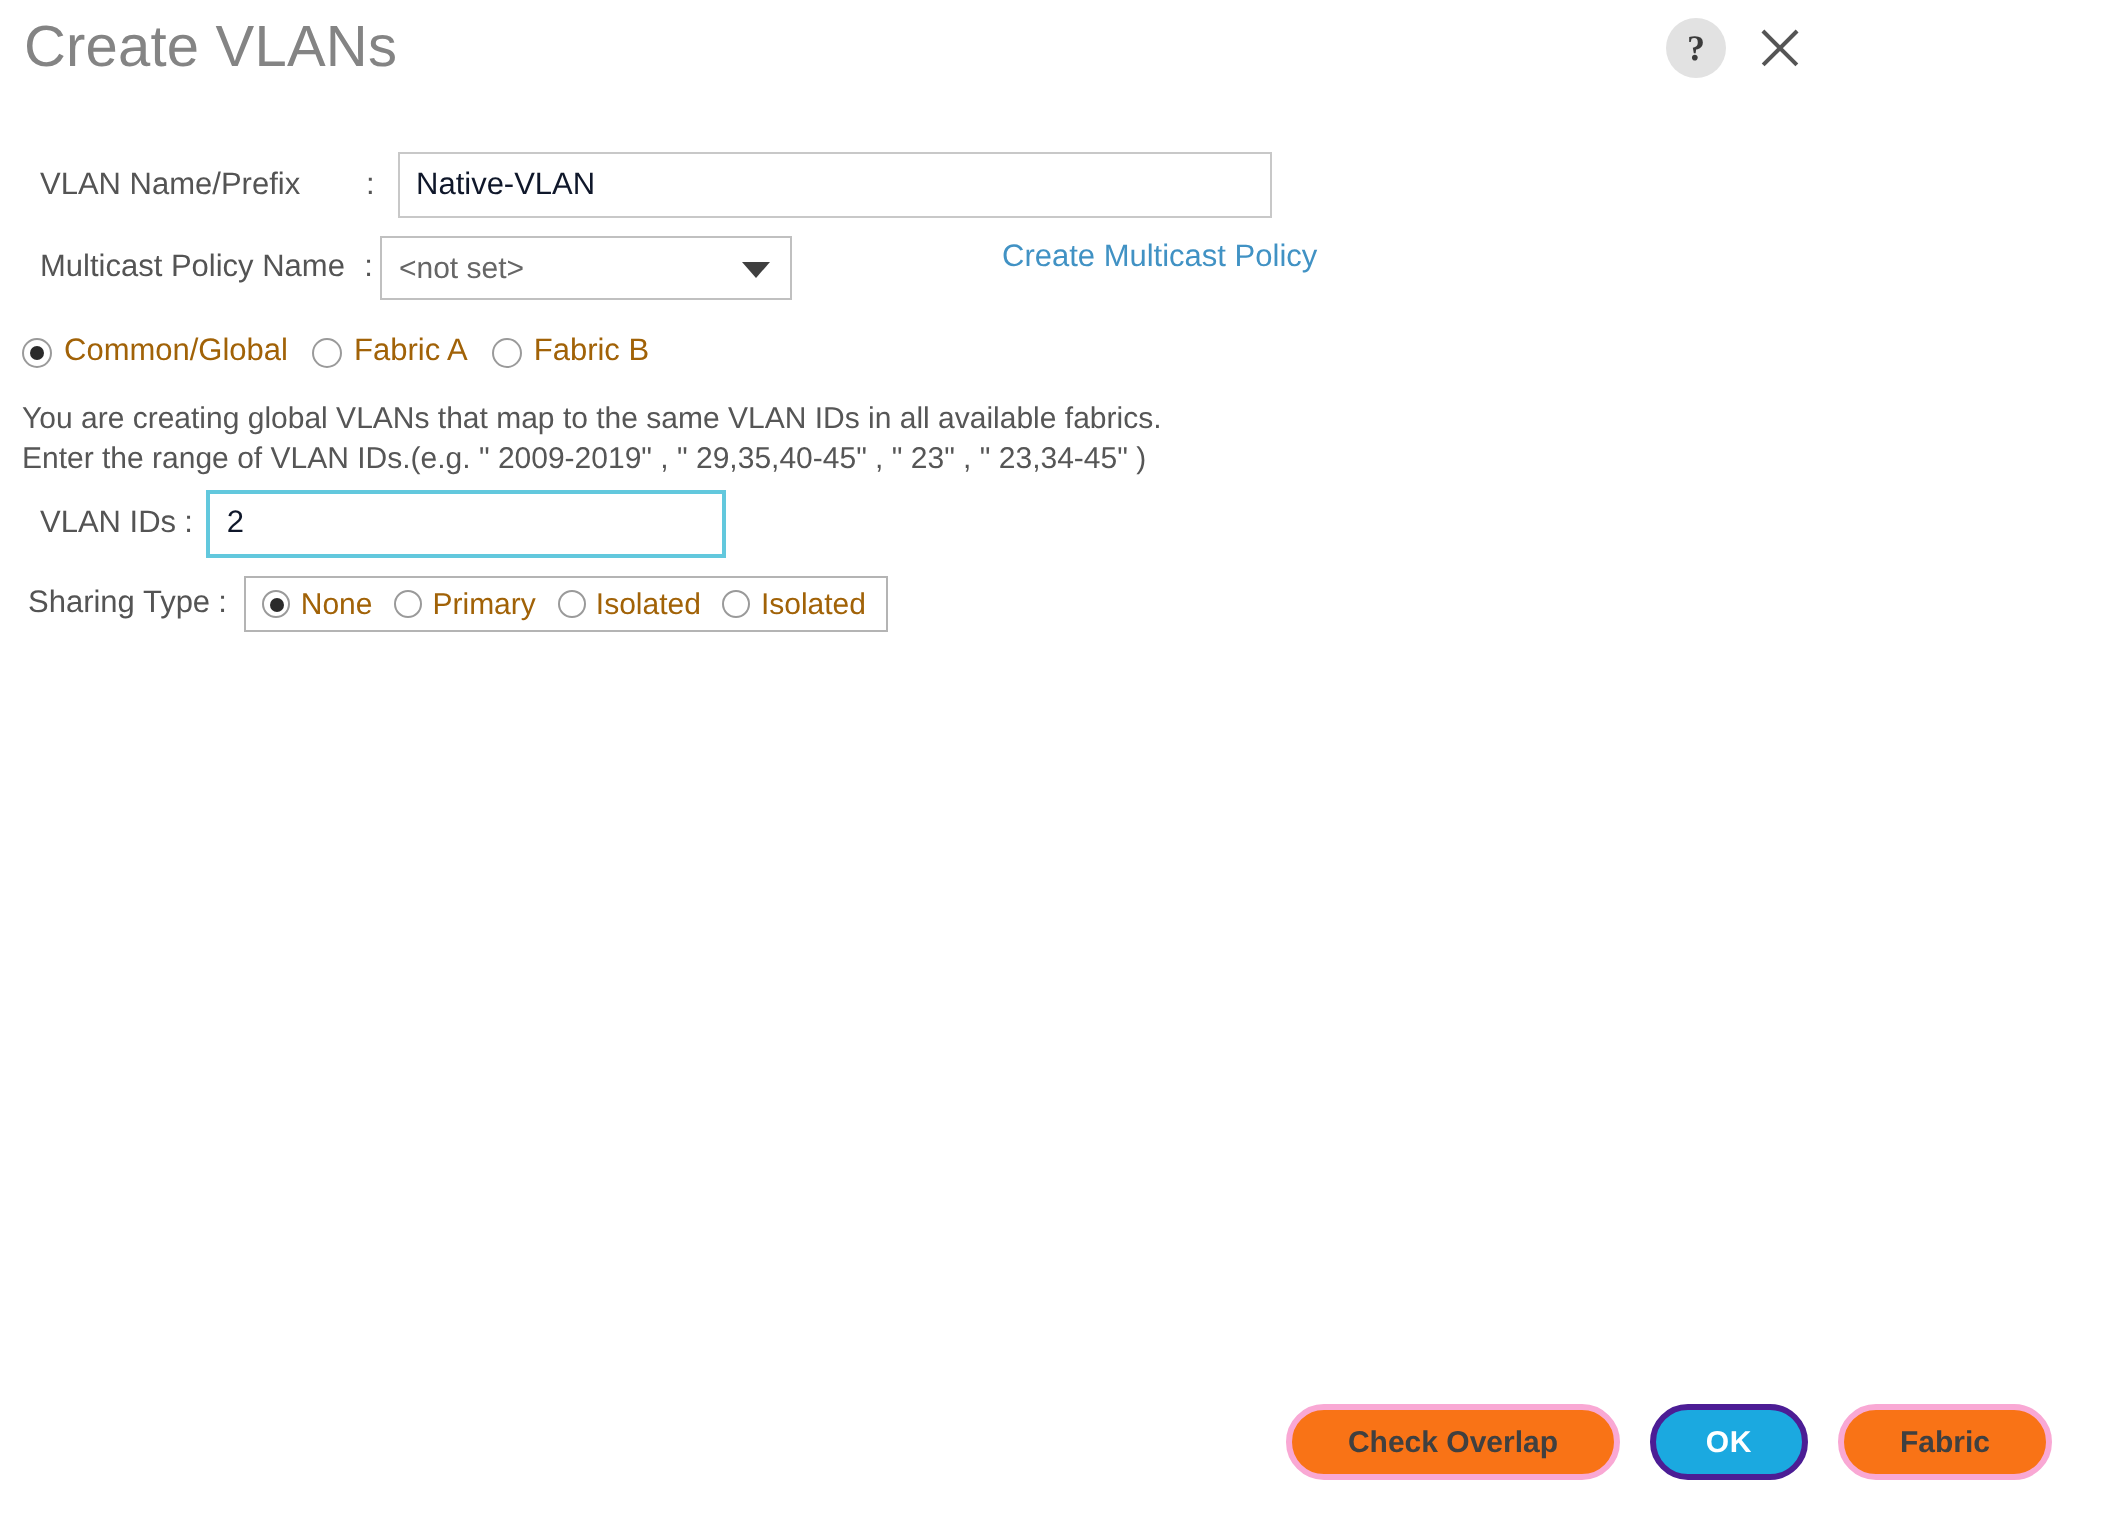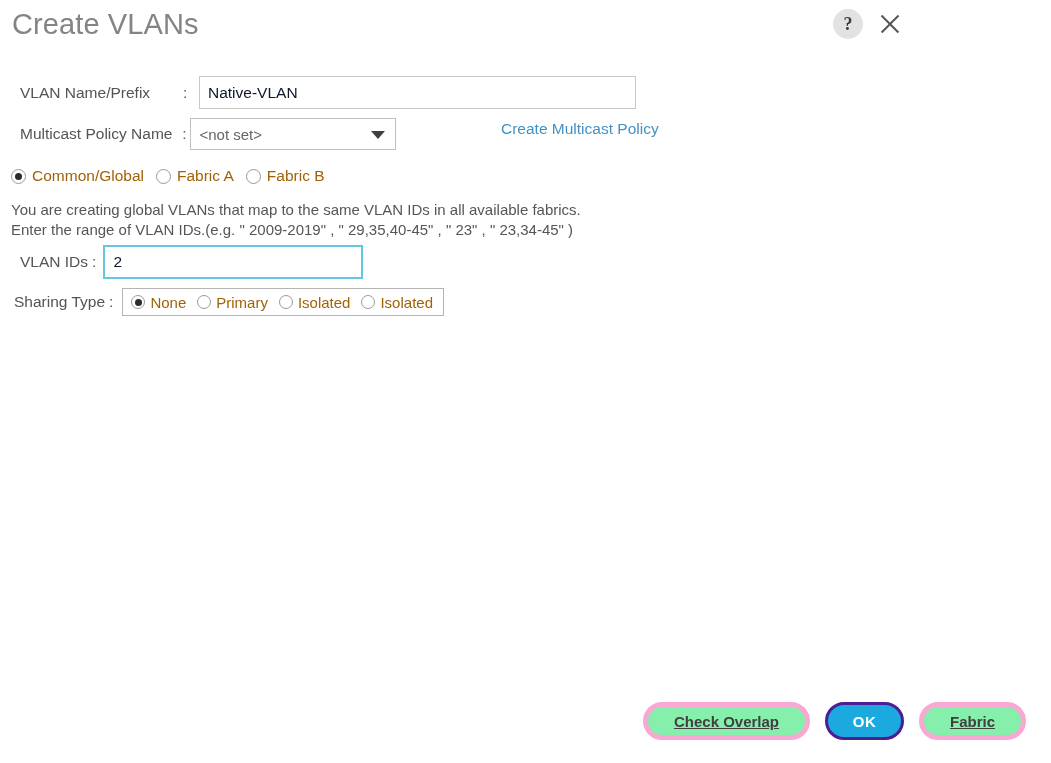--- a/index.html
+++ b/index.html
@@ -254,24 +254,23 @@
     font-size: 15px;
     font-weight: bold;
     display: flex;
     align-items: center;
     justify-content: center;
     cursor: pointer;
     white-space: nowrap;
     user-select: none;
   }
   .btn-secondary {
-    background: #86efac;
-    border: 5px solid #f9a8d4;
+    background: #f97316;
+    border: 3px solid #f9a8d4;
     color: #404040;
-    text-decoration: underline;
   }
   #check-overlap-button { width: 167px; }
   #cancel-button { width: 107px; }
   #ok-button {
     width: 79px;
     background: #1ba9e0;
     border: 3px solid #4c1d95;
     color: #ffffff;
     letter-spacing: 0.4px;
   }

